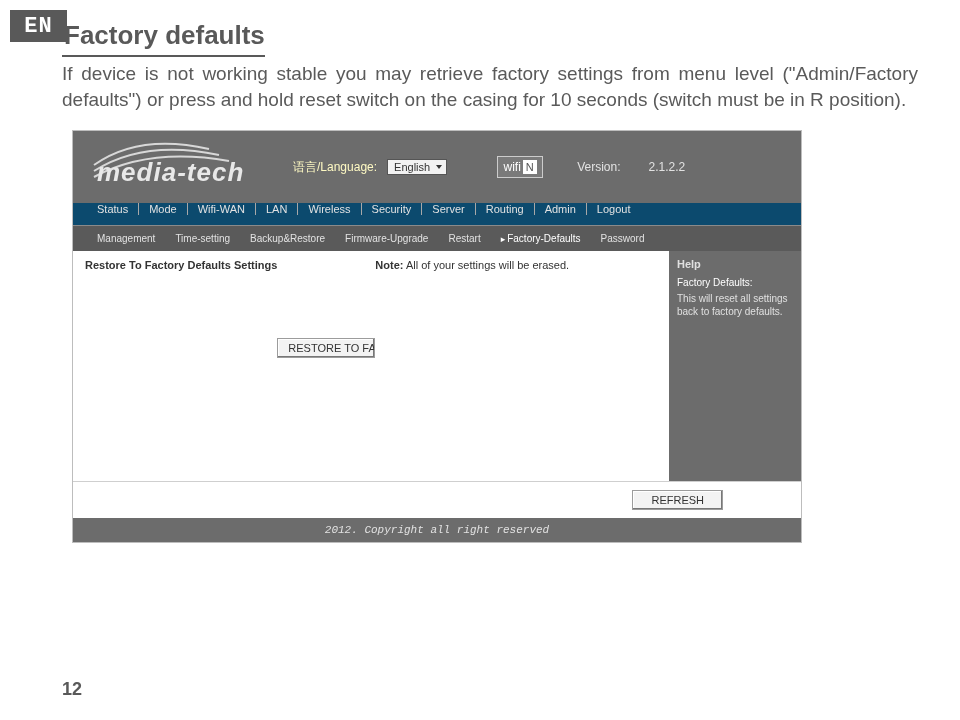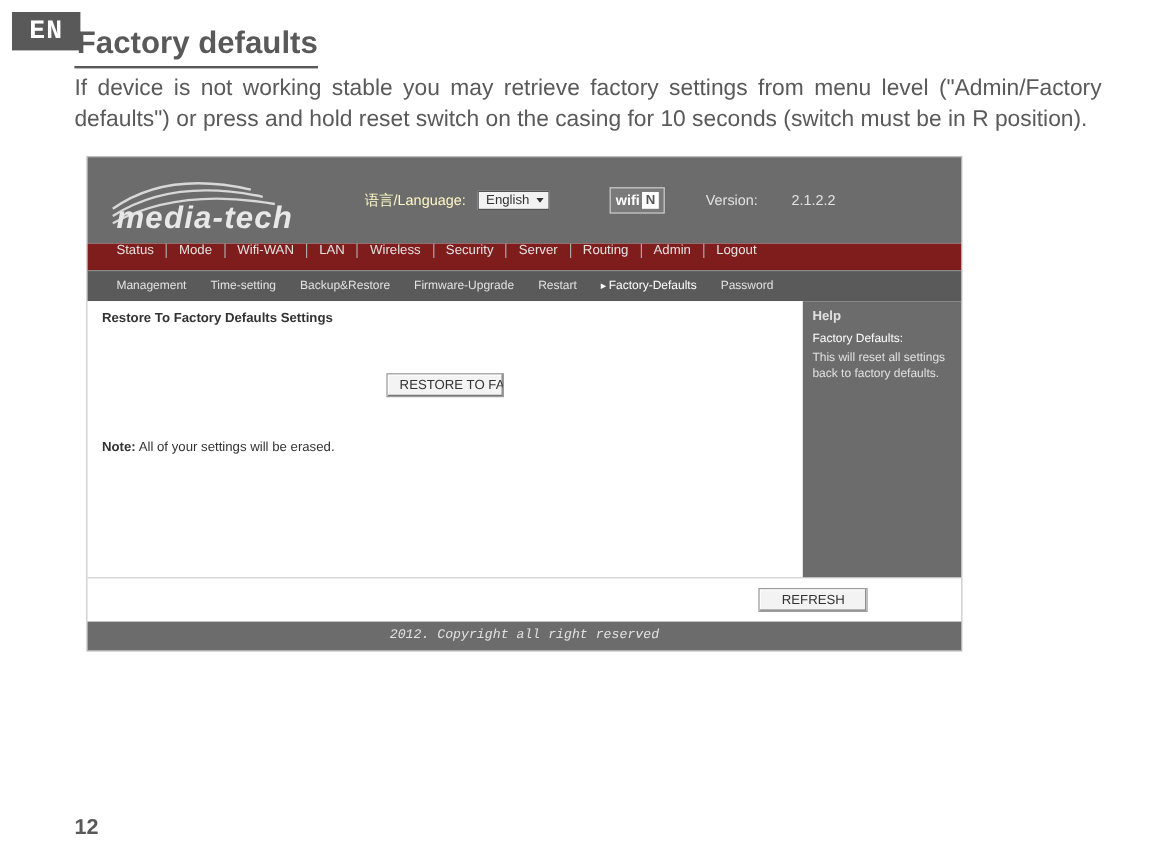--- a/index.html
+++ b/index.html
@@ -14,61 +14,61 @@
   .doc-title {
     font-size: 26px; font-weight: bold; color: #595959; padding: 0 0 4px 2px;
     border-bottom: 2px solid #595959; display: inline-block; margin-bottom: 4px;
   }
   .doc-para { font-size: 19px; line-height: 1.35; color: #5a5a5a; text-align: justify; }
   .screenshot {
     width: 730px; margin: 18px 0 0 10px; border: 1px solid #bdbdbd;
     font-size: 11px; color: #ddd; background: #fff;
   }
   .ss-header {
-    height: 72px; background: #6c6c6c; display: flex; align-items: center;
-    padding: 0 16px; gap: 20px;
+    height: 72px; background: #6c6c6c; display: flex; 
+    padding: 0 16px; gap: 9px;
   }
   .logo { width: 195px; height: 54px; position: relative; }
   .logo svg { width: 100%; height: 100%; }
   .hdr-right { flex: 1; display: flex; align-items: center; gap: 10px; font-size: 12px; }
   .lang-label { color: #fef9c3; }
   .lang-select {
     background: #f2f2f2; color: #333; font-size: 11px; border: 1px solid #555;
     padding: 1px 16px 1px 6px; position: relative;
   }
   .lang-select::after {
     content: ""; position: absolute; right: 4px; top: 5px;
     border-left: 3px solid transparent; border-right: 3px solid transparent;
     border-top: 4px solid #333;
   }
   .wifi-badge {
     margin-left: 40px; width: 46px; height: 22px; border: 1px solid #ccc;
     background: #7a7a7a; display: flex; align-items: center; justify-content: center;
-    gap: 2px; color: #fff; font-weight: bold; font-size: 12px;
+    gap: 2px; color: #fff; font-weight: normal; font-size: 12px;
   }
   .wifi-badge .n { background: #fff; color: #555; width: 14px; height: 14px; display: flex; align-items: center; justify-content: center; font-size: 11px; }
   .ver-label { margin-left: 24px; color: #e2e2e2; font-size: 12px; }
   .ver-val { color: #e2e2e2; font-size: 12px; margin-left: 18px; }
   .main-nav {
-    background: #7f1d1d; display: flex; padding: 0 14px 10px 14px; gap: 0;
+    background: #0c4a6e; display: flex; padding: 0 14px 10px 14px; gap: 0;
     font-size: 11px; color: #e2e2e2;
   }
   .main-nav .mi { padding: 0 10px; border-right: 1px solid #a8a8a8; cursor: pointer; }
   .main-nav .mi:last-child { border-right: none; }
   .sub-nav {
     background: #5a5a5a; display: flex; padding: 7px 14px; gap: 0;
     font-size: 10px; color: #e2e2e2; border-top: 1px solid #8a8a8a;
   }
   .sub-nav .si { padding: 0 10px; cursor: pointer; }
   .sub-nav .si.active { color: #fff; }
   .sub-nav .si.active::before { content: "▸"; margin-right: 2px; font-size: 9px; }
   .content-row { display: flex; background: #fff; min-height: 230px; }
   .content-main {
     flex: 1; padding: 8px 12px; color: #444; font-size: 11px;
-    display: flex; flex-direction: column;
+    display: flex; flex-direction: row;
   }
   .content-title { font-weight: bold; color: #333; margin-bottom: 40px; }
   .restore-btn {
     align-self: center; margin-bottom: 36px;
     background: #f3f3f3; color: #333; border: 1px solid #9c9c9c;
     box-shadow: inset -1px -1px 0 #777, inset 1px 1px 0 #fff;
     padding: 3px 10px; font-size: 11px; width: 98px; text-align: left;
     overflow: hidden; white-space: nowrap; cursor: pointer;
   }
   .note-line { font-size: 11px; color: #333; }

